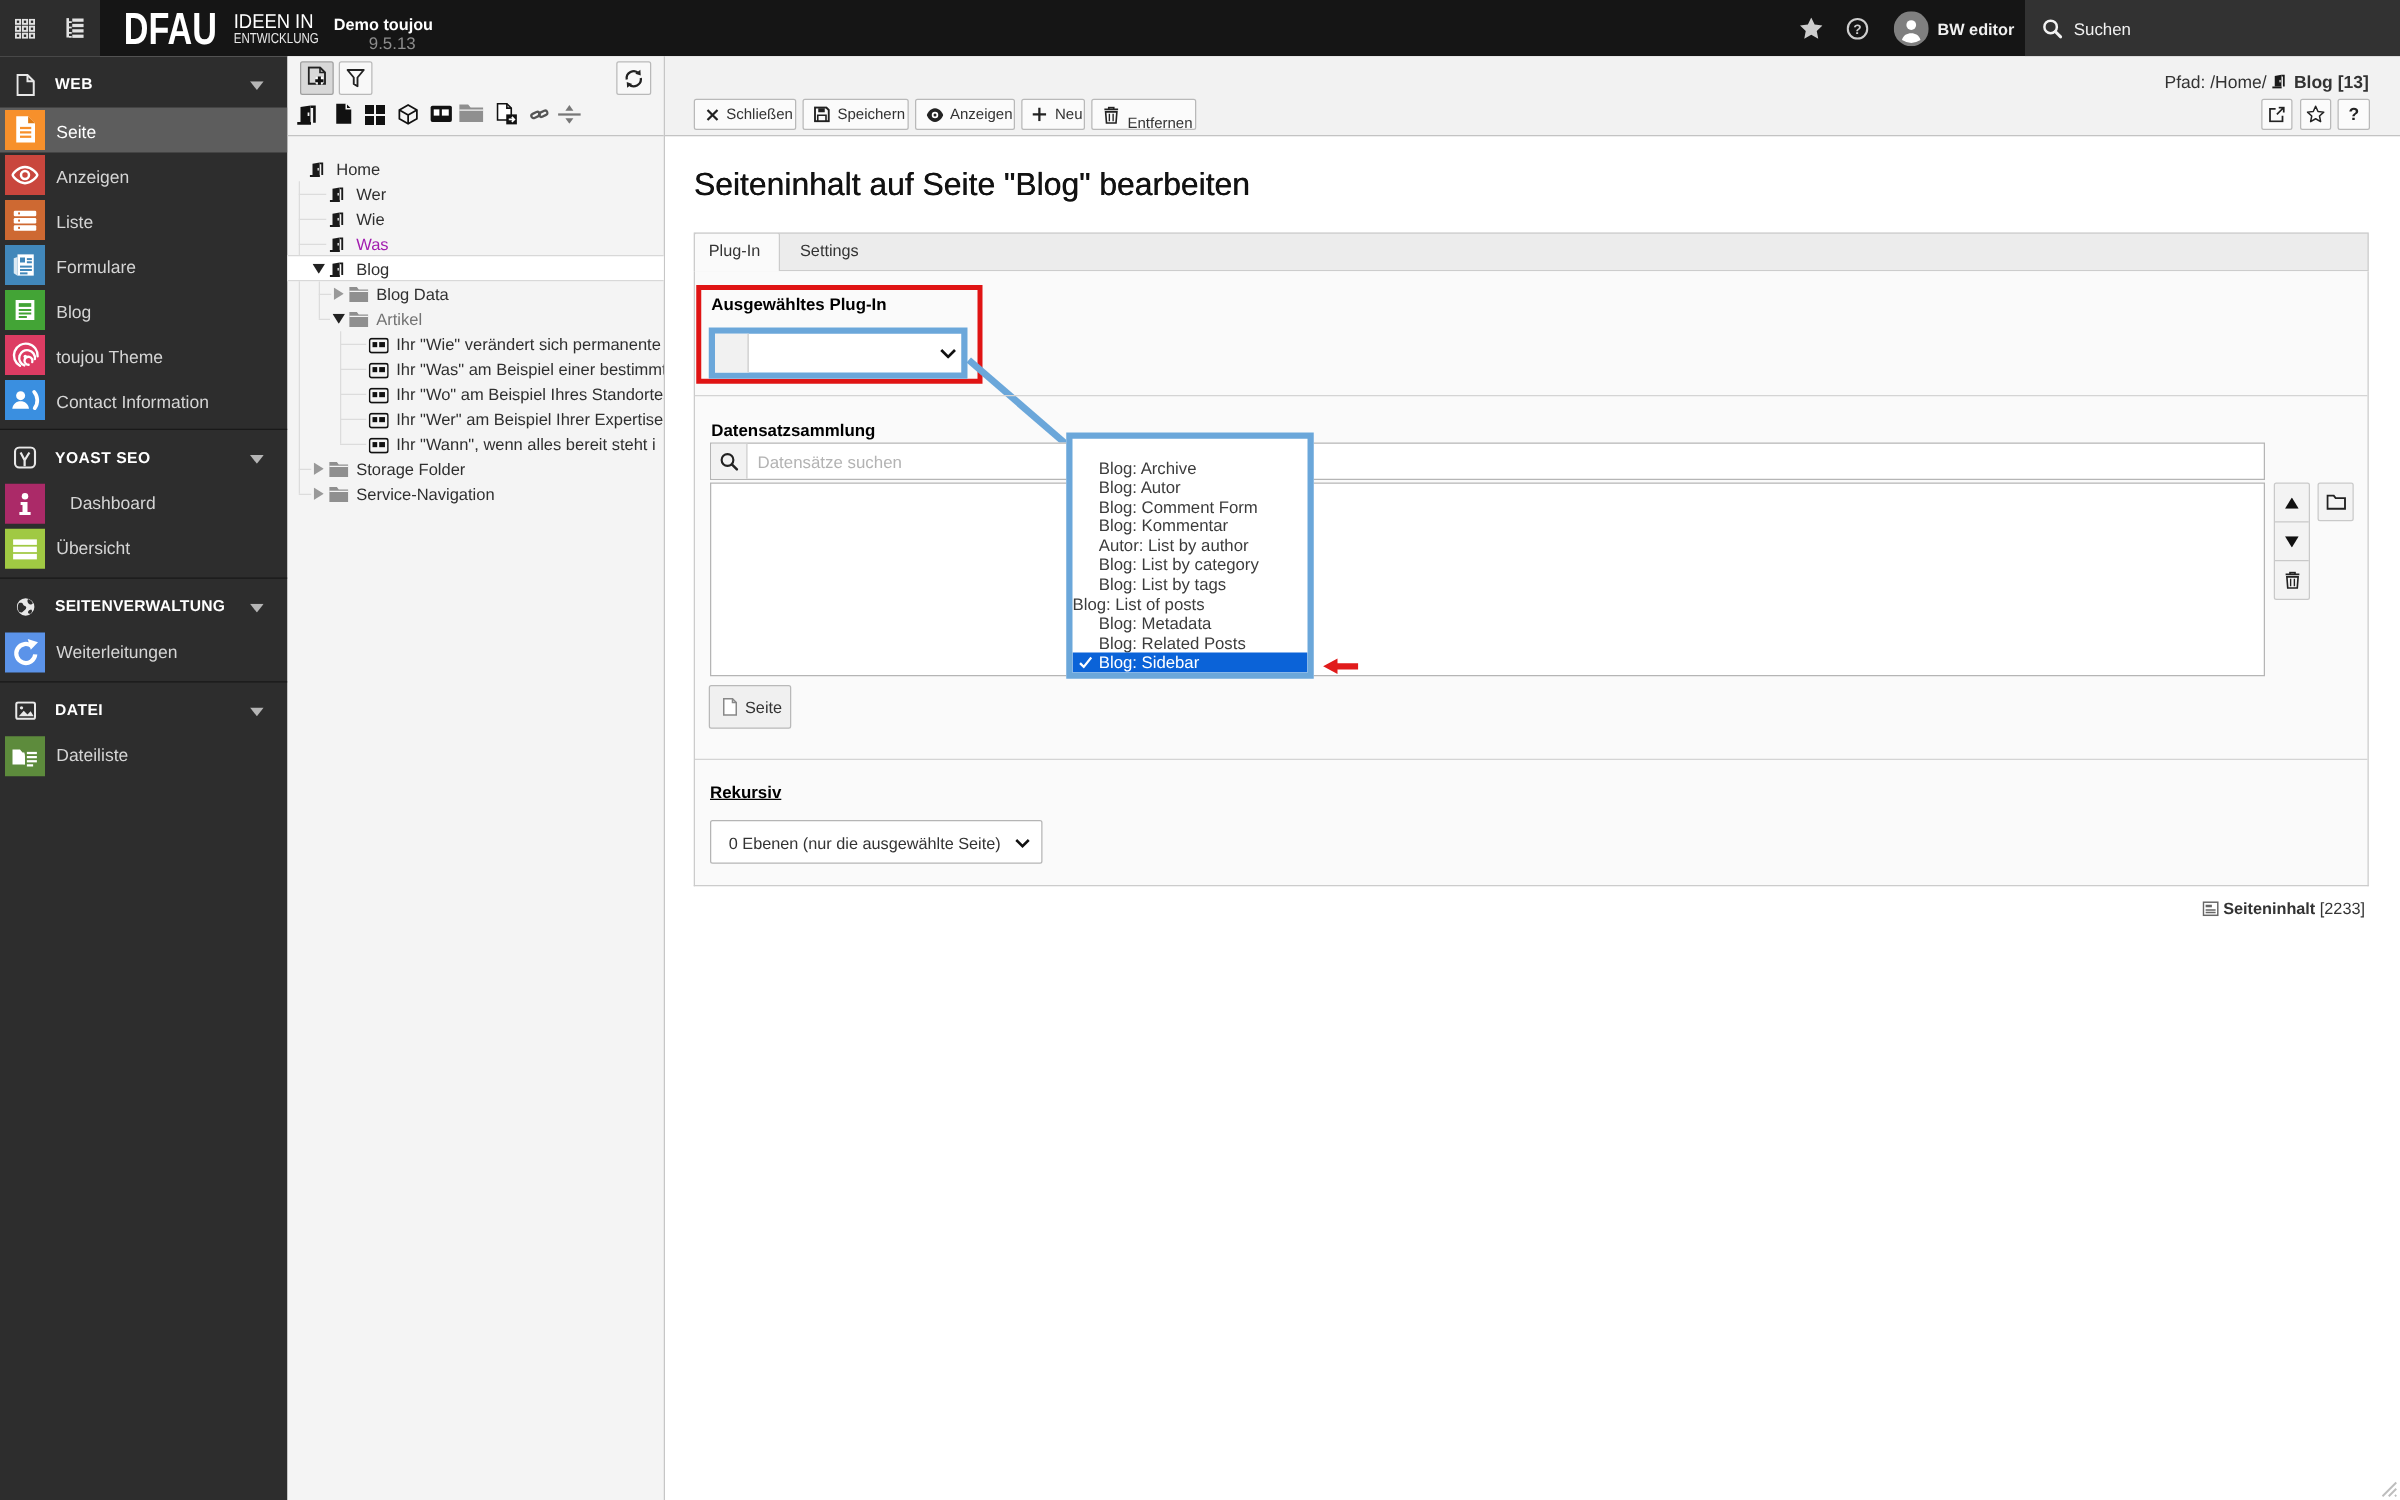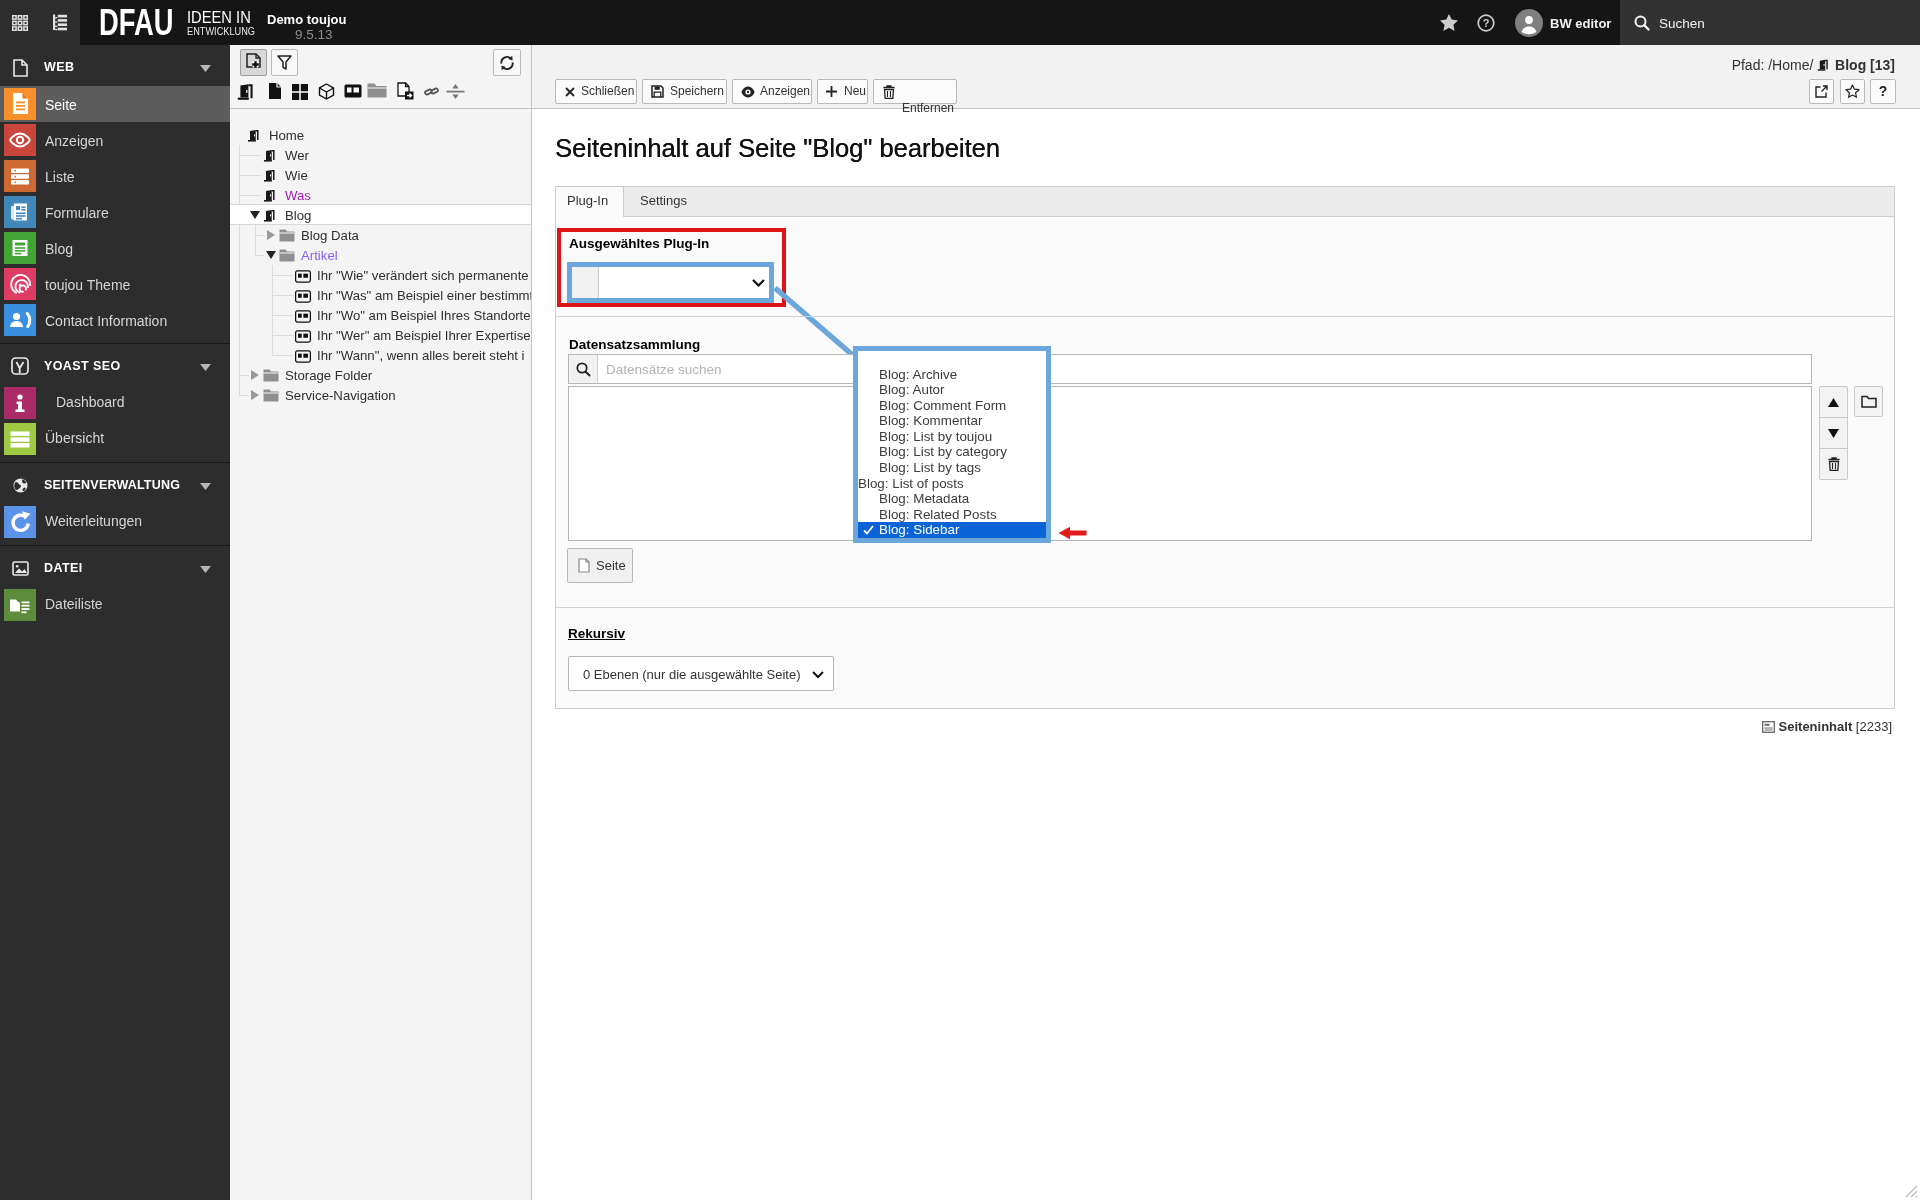--- a/index.html
+++ b/index.html
@@ -392,21 +392,21 @@
   </svg>
   <div class="abs" style="left:71px;top:183px;font-size:13.2px;color:#2f2f2f;">Blog Data</div>
 
   <svg class="abs" style="left:36px;top:206px;" width="10" height="8" viewBox="0 0 10 8">
       <path d="M0 0h10L5 8z" fill="#222"></path>
     </svg>
   <svg class="abs" style="left:49px;top:204px;" width="16" height="13" viewBox="0 0 16 13">
     <path d="M0.5 0.5h6l1.5 2h7.5v10h-15z" fill="#8f8f8f"></path>
       <path d="M0.5 4h15" stroke="#f4f4f4" stroke-width="1"></path>
   </svg>
-  <div class="abs" style="left:71px;top:203px;font-size:13.2px;color:#8b5cf6;">Artikel</div>
+  <div class="abs" style="left:71px;top:203px;font-size:13.2px;color:#737373;">Artikel</div>
 
   <svg class="abs" style="left:65px;top:225px;" width="16" height="13" viewBox="0 0 18 14">
       <use href="#ceico"></use>
     </svg>
   <div class="abs" style="left:87px;top:223px;font-size:13.2px;color:#2f2f2f;white-space:nowrap;width:214px;overflow:hidden;">Ihr "Wie" verändert sich permanente</div>
   <svg class="abs" style="left:65px;top:245px;" width="16" height="13" viewBox="0 0 18 14">
       <use href="#ceico"></use>
     </svg>
   <div class="abs" style="left:87px;top:243px;font-size:13.2px;color:#2f2f2f;white-space:nowrap;width:214px;overflow:hidden;">Ihr "Was" am Beispiel einer bestimmte</div>
   <svg class="abs" style="left:65px;top:265px;" width="16" height="13" viewBox="0 0 18 14">
@@ -489,21 +489,21 @@
         <path d="M5.5 0v11M0 5.5h11" stroke="#222" stroke-width="1.8"></path>
       </svg>
     <span class="abs" style="left:26px;top:4px;">Neu</span>
   </div>
   <div class="abs" style="left:341px;top:34px;width:84px;height:25px;background:#fbfbfb;border:1px solid #b9b9b9;border-radius:2px;font-size:12px;color:#333;">
     <svg class="abs" style="left:9px;top:5px;" width="12" height="14" viewBox="0 0 12 14">
       <path d="M0.5 2.5h11M4 2.5V1h4v1.5" fill="none" stroke="#222" stroke-width="1.3"></path>
       <path d="M1.5 4.5h9l-.7 9H2.2z" fill="none" stroke="#222" stroke-width="1.3"></path>
       <path d="M4.5 6v6M7.5 6v6" stroke="#222" stroke-width="1.1"></path>
     </svg>
-    <span class="abs" style="left:28px;top:21px;">Entfernen</span>
+    <span class="abs" style="left:28px;top:11px;">Entfernen</span>
   </div>
 
   <div class="abs" style="left:1277px;top:34px;width:25px;height:25px;background:#fbfbfb;border:1px solid #b9b9b9;border-radius:2px;">
     <svg class="abs" style="left:5px;top:5px;" width="13" height="13" viewBox="0 0 13 13">
       <path d="M11 7.5V12H1V2h4.5" fill="none" stroke="#222" stroke-width="1.4"></path>
       <path d="M6.5 6.5L12 1M8 1h4v4" fill="none" stroke="#222" stroke-width="1.4"></path>
     </svg>
   </div>
   <div class="abs" style="left:1308px;top:34px;width:25px;height:25px;background:#fbfbfb;border:1px solid #b9b9b9;border-radius:2px;">
     <svg class="abs" style="left:4px;top:4px;" width="15" height="15" viewBox="0 0 15 15">
@@ -598,21 +598,21 @@
   <b>Seiteninhalt</b> [2233]
 </div>
 
 <div class="abs" style="left:853px;top:346px;width:198px;height:197px;border:5px solid #6ba7da;background:#fff;"></div>
 <div class="abs" style="left:858px;top:351px;width:188px;height:187px;overflow:hidden;font-size:13.4px;line-height:15.58px;color:#3c3c3c;">
   <div style="height:15.58px;"></div>
   <div style="height:15.58px;padding-left:21px;">Blog: Archive</div>
   <div style="height:15.58px;padding-left:21px;">Blog: Autor</div>
   <div style="height:15.58px;padding-left:21px;">Blog: Comment Form</div>
   <div style="height:15.58px;padding-left:21px;">Blog: Kommentar</div>
-  <div style="height:15.58px;padding-left:21px;">Blog: List by toujou</div>
+  <div style="height:15.58px;padding-left:21px;">Autor: List by author</div>
   <div style="height:15.58px;padding-left:21px;">Blog: List by category</div>
   <div style="height:15.58px;padding-left:21px;">Blog: List by tags</div>
   <div style="height:15.58px;">Blog: List of posts</div>
   <div style="height:15.58px;padding-left:21px;">Blog: Metadata</div>
   <div style="height:15.58px;padding-left:21px;">Blog: Related Posts</div>
   <div style="height:15.58px;padding-left:21px;background:#0b63d8;color:#fff;position:relative;">
     <svg class="abs" style="left:5px;top:3px;" width="11" height="10" viewBox="0 0 11 10">
         <path d="M1 5.5l3 3L10 1" fill="none" stroke="#fff" stroke-width="1.8"></path>
       </svg>
     Blog: Sidebar

